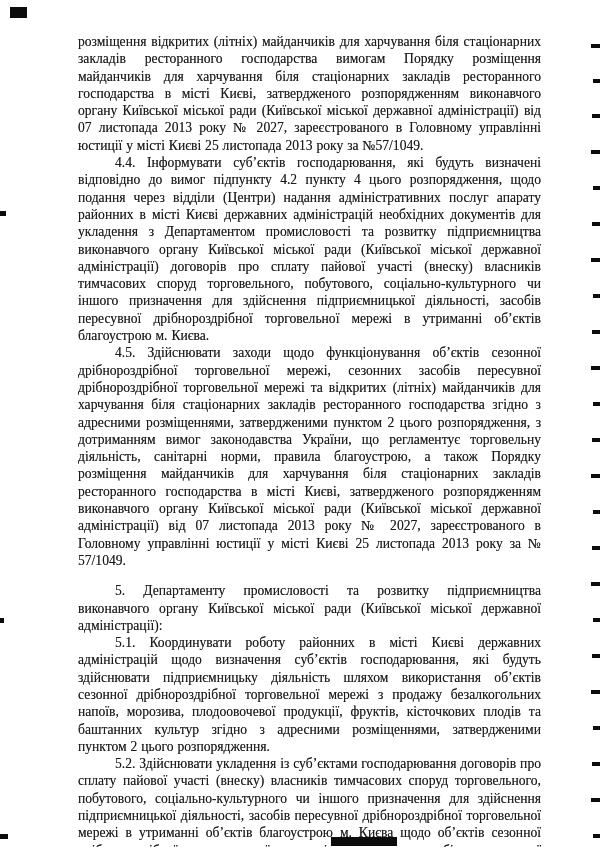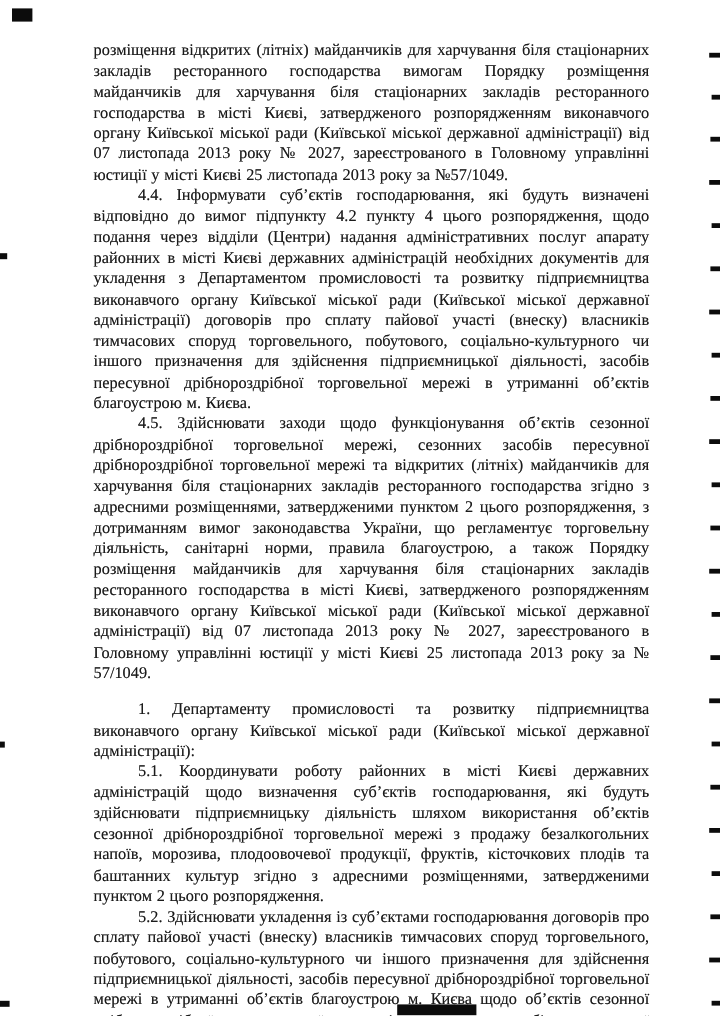--- a/index.html
+++ b/index.html
@@ -44,21 +44,21 @@
 </style>
 </head>
 <body>
 
 <div class="page">
 
   <div class="textblock">
     <p class="no-indent">розміщення відкритих (літніх) майданчиків для харчування біля стаціонарних закладів ресторанного господарства вимогам Порядку розміщення майданчиків для харчування біля стаціонарних закладів ресторанного господарства в місті Києві, затвердженого розпорядженням виконавчого органу Київської міської ради (Київської міської державної адміністрації) від 07 листопада 2013 року № 2027, зареєстрованого в Головному управлінні юстиції у місті Києві 25 листопада 2013 року за №57/1049.</p>
     <p>4.4. Інформувати суб’єктів господарювання, які будуть визначені відповідно до вимог підпункту 4.2 пункту 4 цього розпорядження, щодо подання через відділи (Центри) надання адміністративних послуг апарату районних в місті Києві державних адміністрацій необхідних документів для укладення з Департаментом промисловості та розвитку підприємництва виконавчого органу Київської міської ради (Київської міської державної адміністрації) договорів про сплату пайової участі (внеску) власників тимчасових споруд торговельного, побутового, соціально-культурного чи іншого призначення для здійснення підприємницької діяльності, засобів пересувної дрібнороздрібної торговельної мережі в утриманні об’єктів благоустрою м. Києва.</p>
     <p>4.5. Здійснювати заходи щодо функціонування об’єктів сезонної дрібнороздрібної торговельної мережі, сезонних засобів пересувної дрібнороздрібної торговельної мережі та відкритих (літніх) майданчиків для харчування біля стаціонарних закладів ресторанного господарства згідно з адресними розміщеннями, затвердженими пунктом 2 цього розпорядження, з дотриманням вимог законодавства України, що регламентує торговельну діяльність, санітарні норми, правила благоустрою, а також Порядку розміщення майданчиків для харчування біля стаціонарних закладів ресторанного господарства в місті Києві, затвердженого розпорядженням виконавчого органу Київської міської ради (Київської міської державної адміністрації) від 07 листопада 2013 року № 2027, зареєстрованого в Головному управлінні юстиції у місті Києві 25 листопада 2013 року за № 57/1049.</p>
-    <p class="gap-before">1. Департаменту промисловості та розвитку підприємництва виконавчого органу Київської міської ради (Київської міської державної адміністрації):</p>
+    <p class="gap-before">5. Департаменту промисловості та розвитку підприємництва виконавчого органу Київської міської ради (Київської міської державної адміністрації):</p>
     <p>5.1. Координувати роботу районних в місті Києві державних адміністрацій щодо визначення суб’єктів господарювання, які будуть здійснювати підприємницьку діяльність шляхом використання об’єктів сезонної дрібнороздрібної торговельної мережі з продажу безалкогольних напоїв, морозива, плодоовочевої продукції, фруктів, кісточкових плодів та баштанних культур згідно з адресними розміщеннями, затвердженими пунктом 2 цього розпорядження.</p>
     <p>5.2. Здійснювати укладення із суб’єктами господарювання договорів про сплату пайової участі (внеску) власників тимчасових споруд торговельного, побутового, соціально-культурного чи іншого призначення для здійснення підприємницької діяльності, засобів пересувної дрібнороздрібної торговельної мережі в утриманні об’єктів благоустрою м. Києва щодо об’єктів сезонної дрібнороздрібної торговельної мережі, сезонних засобів пересувної дрібнороздрібної торговельної мережі та відкритих (літніх) майданчиків для</p>
   </div>
 
   <div class="mark" style="left:10px; top:7px; width:17px; height:11px;"></div>
 
   <div class="mark" style="left:331px; top:837px; width:66px; height:9px;"></div>
 
   <div id="edge-marks">
       <div class="mark" style="right: 0px; top: 44px; width: 9px; height: 4px;"></div>

